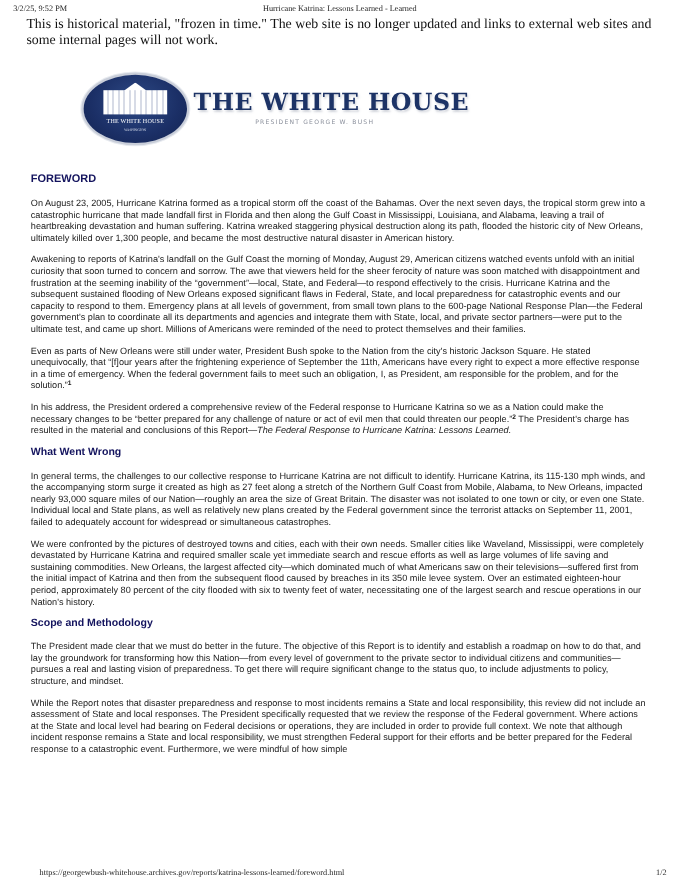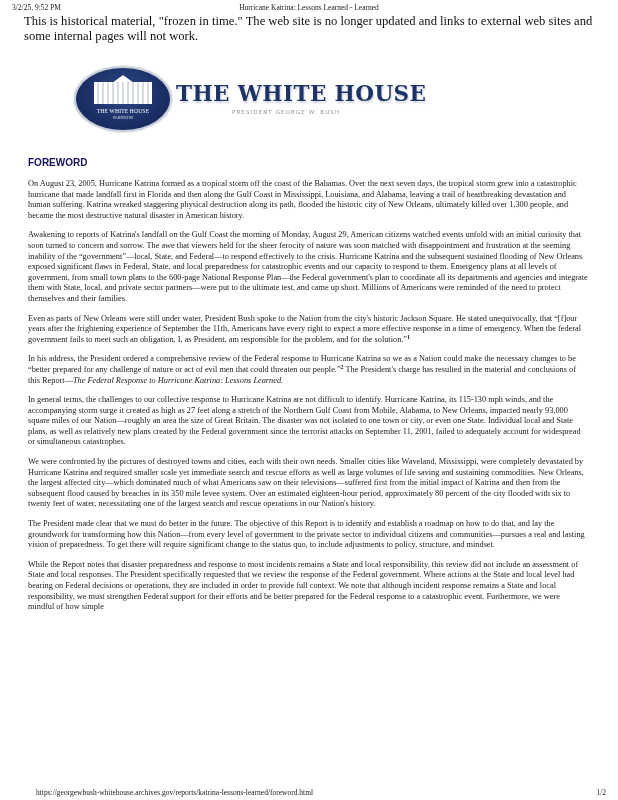--- a/index.html
+++ b/index.html
@@ -46,21 +46,21 @@
     font-family: "DejaVu Sans", sans-serif; font-size: 5.5px; color: #8a8f9b; letter-spacing: 1.1px;
     white-space: nowrap;
   }
   .content { position: absolute; top: 155px; left: 28px; width: 560px; font-family: "Liberation Sans", sans-serif; }
   h1, h2 {
     font-family: Liberation Sans, sans-serif; font-weight: bold; color: #14145e; margin: 0;
   }
   h1 { font-size: 10px; margin-top: 2px; margin-bottom: 11px; }
   h2 { font-size: 9.6px; margin-bottom: 10px; }
   p {
-    margin: 0 0 9px 0; font-size: 8.3px; line-height: 10.6px; color: #1a1a1a; font-family: Liberation Serif, serif;
+    margin: 0 0 9px 0; font-size: 8.3px; line-height: 10.6px; color: #1a1a1a;
   }
   sup { font-size: 6px; font-weight: bold; vertical-align: 3px; line-height: 0; }
   em { font-style: italic; }
   .print-footer {
     position: absolute; bottom: 3px; left: 12px; right: 12px;
     font-family: "Liberation Serif", serif; font-size: 7.5px; color: #222;
   }
   .print-footer .url { position: absolute; left: 0; bottom: 0; padding-left: 24px; }
   .print-footer .page { position: absolute; right: 0; bottom: 0; }
 </style>
@@ -85,23 +85,25 @@
   <div class="subtitle">PRESIDENT GEORGE W. BUSH</div>
 </div>
 
 <div class="content">
   <h1>FOREWORD</h1>
   <p>On August 23, 2005, Hurricane Katrina formed as a tropical storm off the coast of the Bahamas. Over the next seven days, the tropical storm grew into a catastrophic hurricane that made landfall first in Florida and then along the Gulf Coast in Mississippi, Louisiana, and Alabama, leaving a trail of heartbreaking devastation and human suffering. Katrina wreaked staggering physical destruction along its path, flooded the historic city of New Orleans, ultimately killed over 1,300 people, and became the most destructive natural disaster in American history.</p>
   <p>Awakening to reports of Katrina's landfall on the Gulf Coast the morning of Monday, August 29, American citizens watched events unfold with an initial curiosity that soon turned to concern and sorrow. The awe that viewers held for the sheer ferocity of nature was soon matched with disappointment and frustration at the seeming inability of the “government”—local, State, and Federal—to respond effectively to the crisis. Hurricane Katrina and the subsequent sustained flooding of New Orleans exposed significant flaws in Federal, State, and local preparedness for catastrophic events and our capacity to respond to them. Emergency plans at all levels of government, from small town plans to the 600-page National Response Plan—the Federal government's plan to coordinate all its departments and agencies and integrate them with State, local, and private sector partners—were put to the ultimate test, and came up short. Millions of Americans were reminded of the need to protect themselves and their families.</p>
   <p><span>Even as parts of New Orleans were still under water, President Bush spoke to the Nation from the city's historic Jackson Square. He stated unequivocally, that “[f]our years after the frightening experience of September the 11th, Americans have every right to expect a more effective response in a time of emergency. When the federal government fails to meet such an obligation, I, as President, am responsible for the problem, and for the solution.”</span><sup>1</sup></p>
   <p><span>In his address, the President ordered a comprehensive review of the Federal response to Hurricane Katrina so we as a Nation could make the necessary changes to be “better prepared for any challenge of nature or act of evil men that could threaten our people.”</span><sup>2</sup><span> The President's charge has resulted in the material and conclusions of this Report—</span><em>The Federal Response to Hurricane Katrina: Lessons Learned.</em></p>
 
+  <h2>What Went Wrong</h2>
   <p>In general terms, the challenges to our collective response to Hurricane Katrina are not difficult to identify. Hurricane Katrina, its 115-130 mph winds, and the accompanying storm surge it created as high as 27 feet along a stretch of the Northern Gulf Coast from Mobile, Alabama, to New Orleans, impacted nearly 93,000 square miles of our Nation—roughly an area the size of Great Britain. The disaster was not isolated to one town or city, or even one State. Individual local and State plans, as well as relatively new plans created by the Federal government since the terrorist attacks on September 11, 2001, failed to adequately account for widespread or simultaneous catastrophes.</p>
   <p>We were confronted by the pictures of destroyed towns and cities, each with their own needs. Smaller cities like Waveland, Mississippi, were completely devastated by Hurricane Katrina and required smaller scale yet immediate search and rescue efforts as well as large volumes of life saving and sustaining commodities. New Orleans, the largest affected city—which dominated much of what Americans saw on their televisions—suffered first from the initial impact of Katrina and then from the subsequent flood caused by breaches in its 350 mile levee system. Over an estimated eighteen-hour period, approximately 80 percent of the city flooded with six to twenty feet of water, necessitating one of the largest search and rescue operations in our Nation's history.</p>
 
+  <h2>Scope and Methodology</h2>
   <p>The President made clear that we must do better in the future. The objective of this Report is to identify and establish a roadmap on how to do that, and lay the groundwork for transforming how this Nation—from every level of government to the private sector to individual citizens and communities—pursues a real and lasting vision of preparedness. To get there will require significant change to the status quo, to include adjustments to policy, structure, and mindset.</p>
   <p>While the Report notes that disaster preparedness and response to most incidents remains a State and local responsibility, this review did not include an assessment of State and local responses. The President specifically requested that we review the response of the Federal government. Where actions at the State and local level had bearing on Federal decisions or operations, they are included in order to provide full context. We note that although incident response remains a State and local responsibility, we must strengthen Federal support for their efforts and be better prepared for the Federal response to a catastrophic event. Furthermore, we were mindful of how simple</p>
 </div>
 
 <div class="print-footer">
   <span class="url">https://georgewbush-whitehouse.archives.gov/reports/katrina-lessons-learned/foreword.html</span>
   <span class="page">1/2</span>
 </div>
 
 </body></html>

